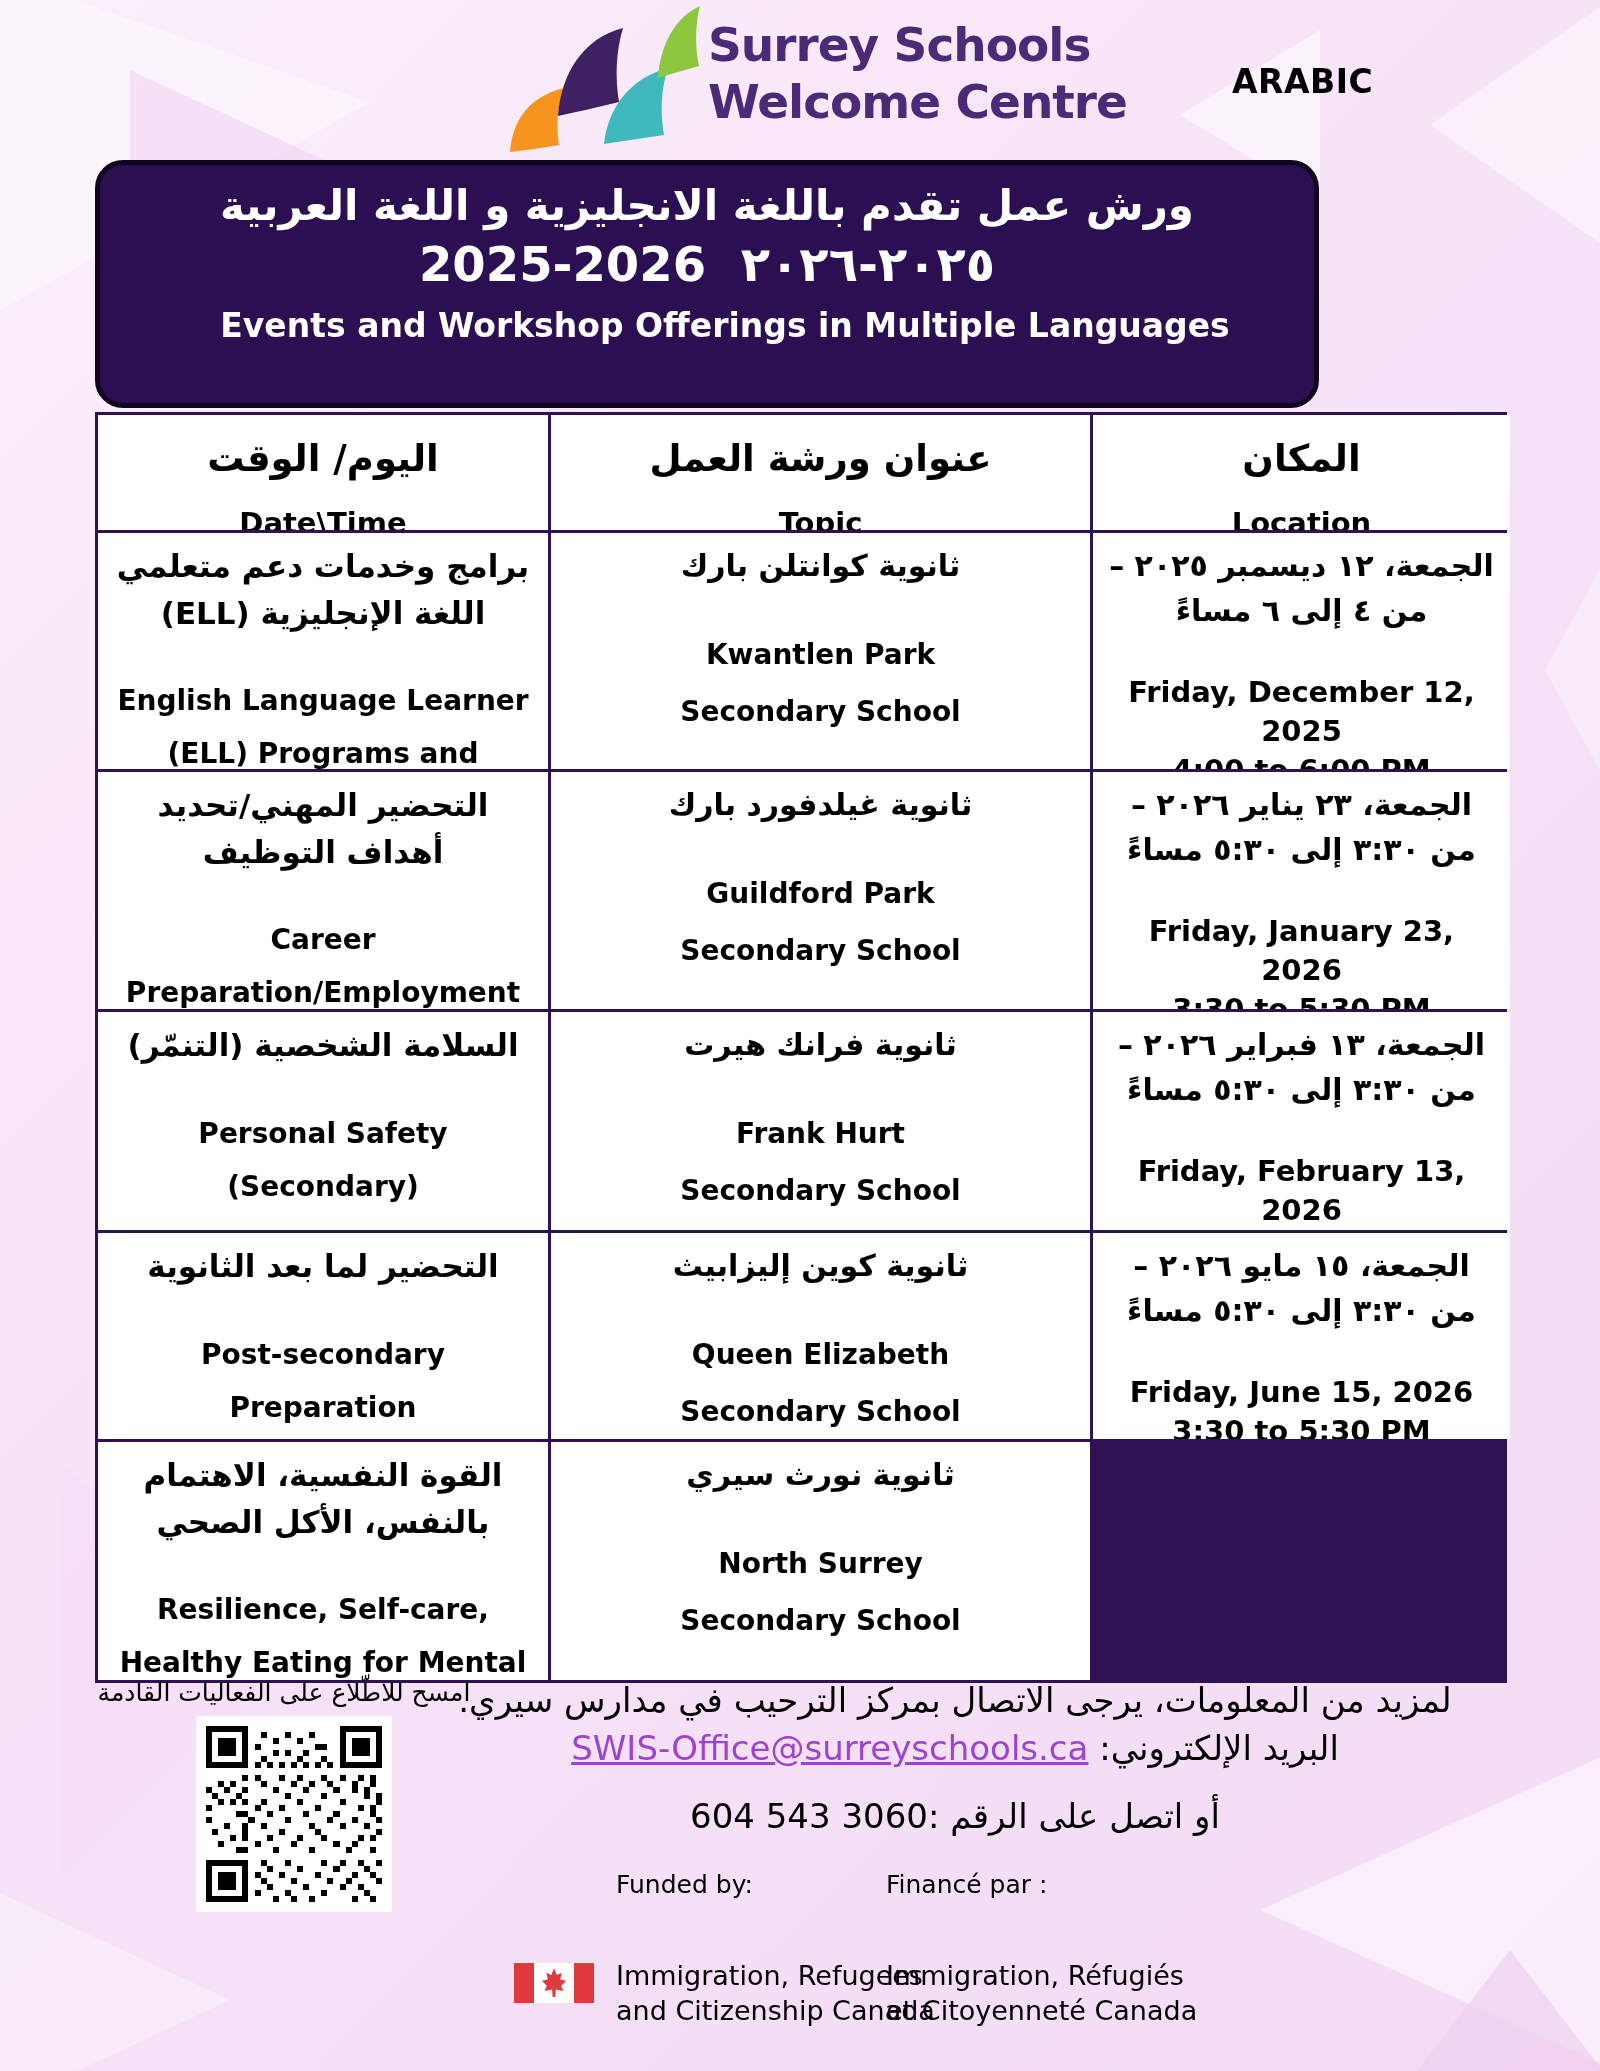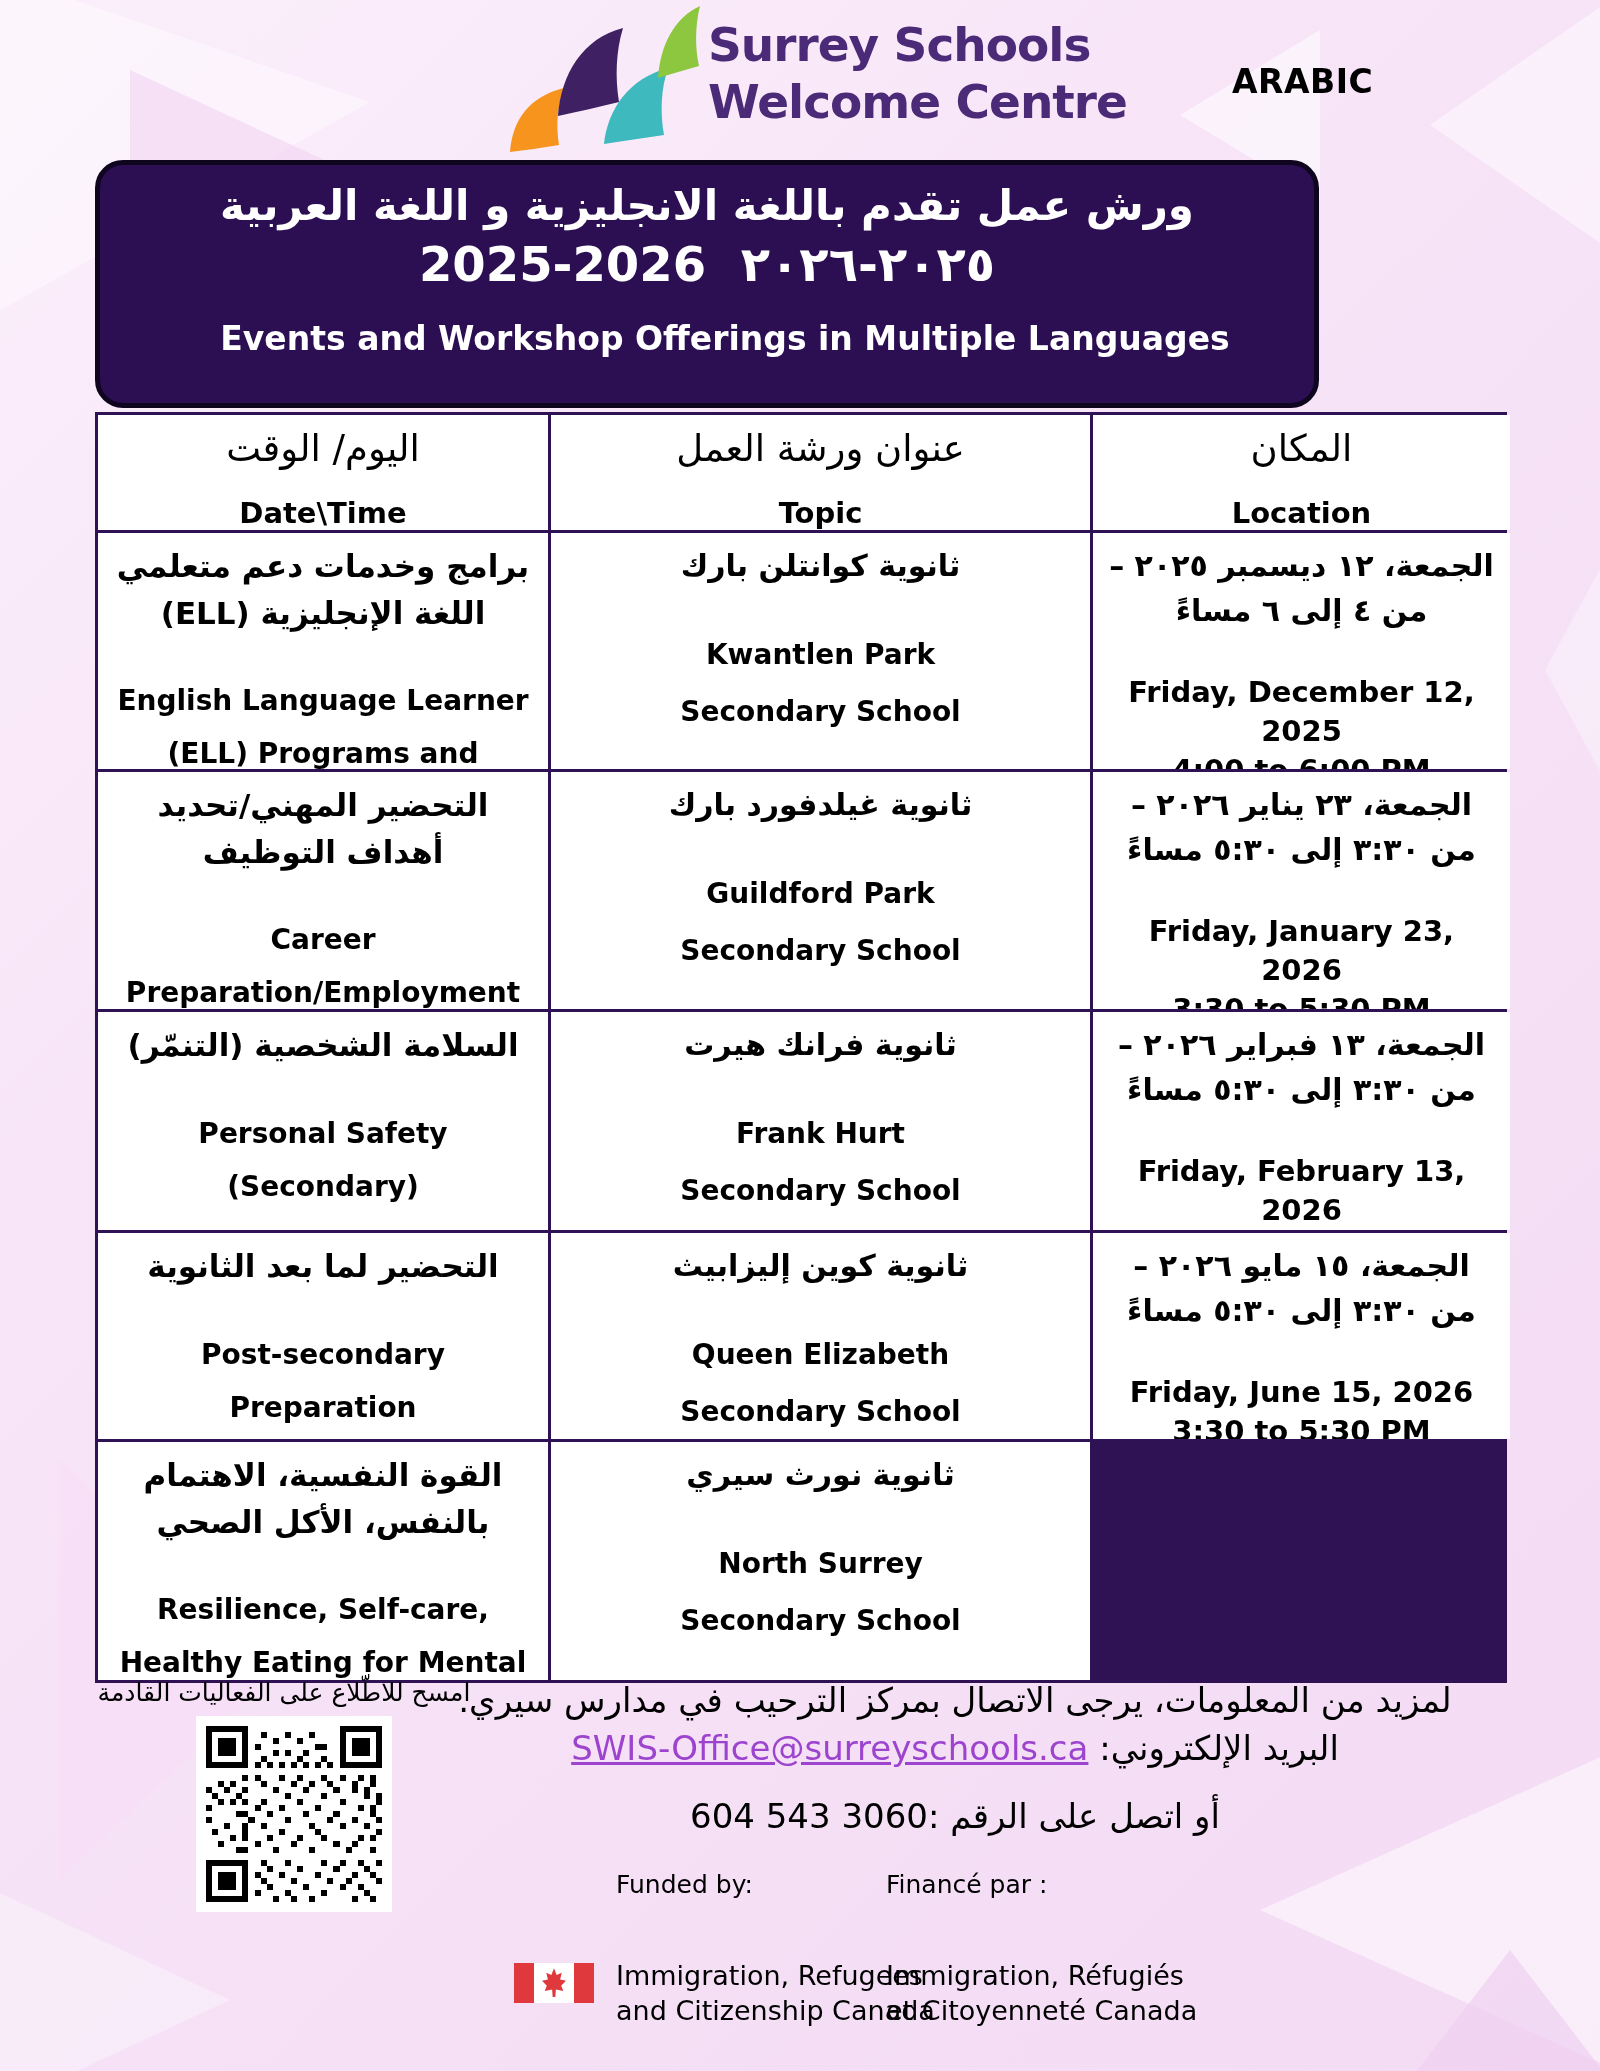--- a/index.html
+++ b/index.html
@@ -25,29 +25,29 @@
   .logo{position:absolute;left:498px;top:4px;width:228px;height:152px;}
   .brand{position:absolute;left:708px;top:16px;width:470px;
          font-weight:bold;color:#4b2a78;font-size:47px;line-height:1.22;letter-spacing:-1px;}
   .lang-label{position:absolute;left:1232px;top:62px;font-size:33px;font-weight:bold;letter-spacing:.5px;}
 
   
   .banner{position:absolute;left:95px;top:160px;width:1224px;height:248px;box-sizing:border-box;
           background:#2c0f53;border:5px solid #10051f;border-radius:28px;color:#fff;text-align:center;}
   .banner .ar{margin-top:16px;font-size:42px;font-weight:bold;direction:rtl;}
   .banner .years{margin-top:6px;font-size:48px;font-weight:bold;direction:rtl;word-spacing:18px;}
-  .banner .en{margin-top:27px;font-size:33px;font-weight:bold;padding-left:36px;}
+  .banner .en{margin-top:14px;font-size:33px;font-weight:bold;padding-left:36px;}
 
   
   .tbl{position:absolute;left:95px;top:412px;width:1412px;box-sizing:border-box;
        display:grid;grid-template-columns:450px 539px 417px;
        grid-template-rows:115px 236px 237px 218px 206px 238px;
        gap:3px;padding:3px;background:#2e1254;}
   .cell{background:#fff;box-sizing:border-box;text-align:center;padding:10px 14px;overflow:hidden;}
-  .hcell .ar{font-size:37px;font-weight:normal;direction:rtl;margin-top:2px;}
+  .hcell .ar{font-size:37px;font-weight:bold;direction:rtl;margin-top:12px;}
   .hcell .en{font-size:29px;font-weight:bold;margin-top:26px;}
   .cell .ar-txt{font-size:30px;font-weight:bold;direction:rtl;line-height:1.5;}
   .cell .topic-ar{font-size:31px;}
   .date-en{font-size:29px;font-weight:bold;margin-top:40px;line-height:1.35;}
   .time-en{font-size:29px;font-weight:bold;line-height:1.35;}
   .topic-en{font-size:28px;font-weight:bold;margin-top:38px;line-height:1.9;}
   .loc-en1{font-size:28px;font-weight:bold;margin-top:50px;}
   .loc-en2{font-size:28px;font-weight:bold;margin-top:24px;}
 
   

